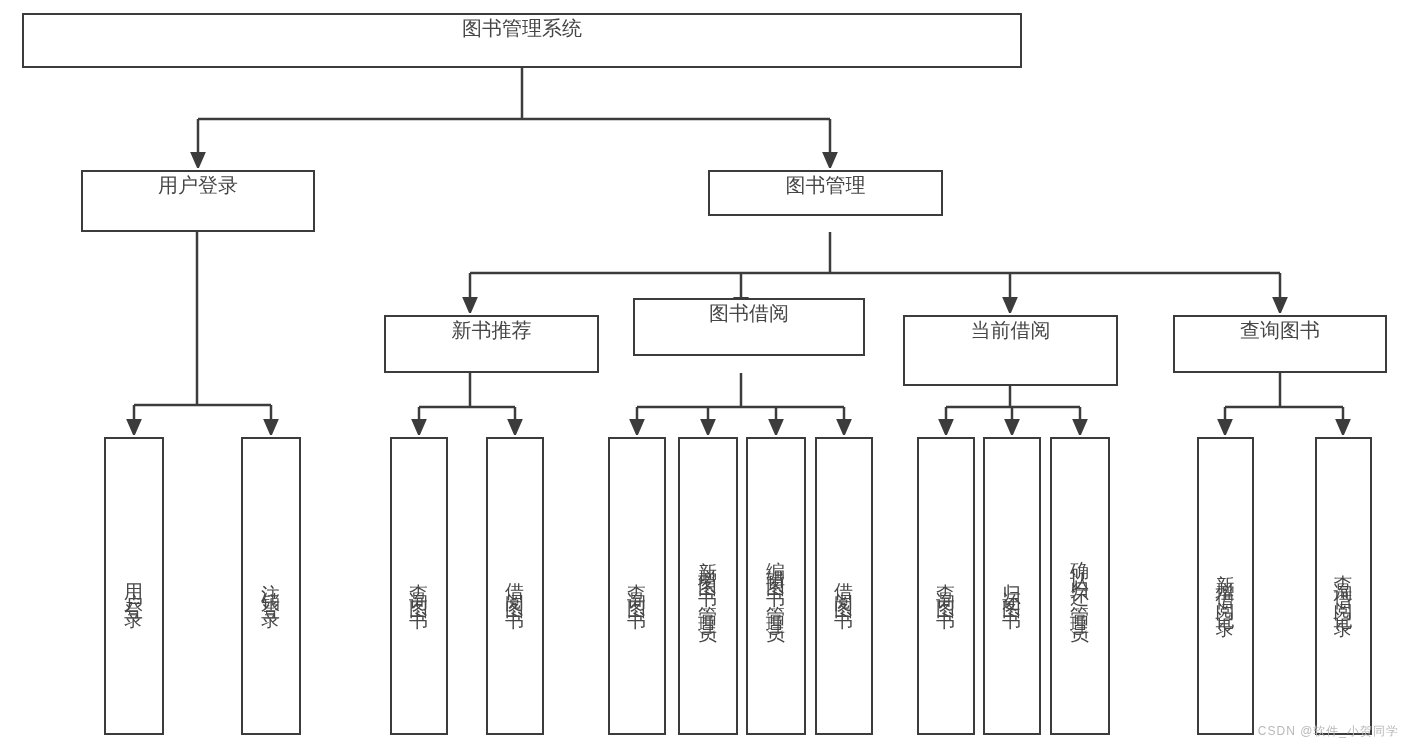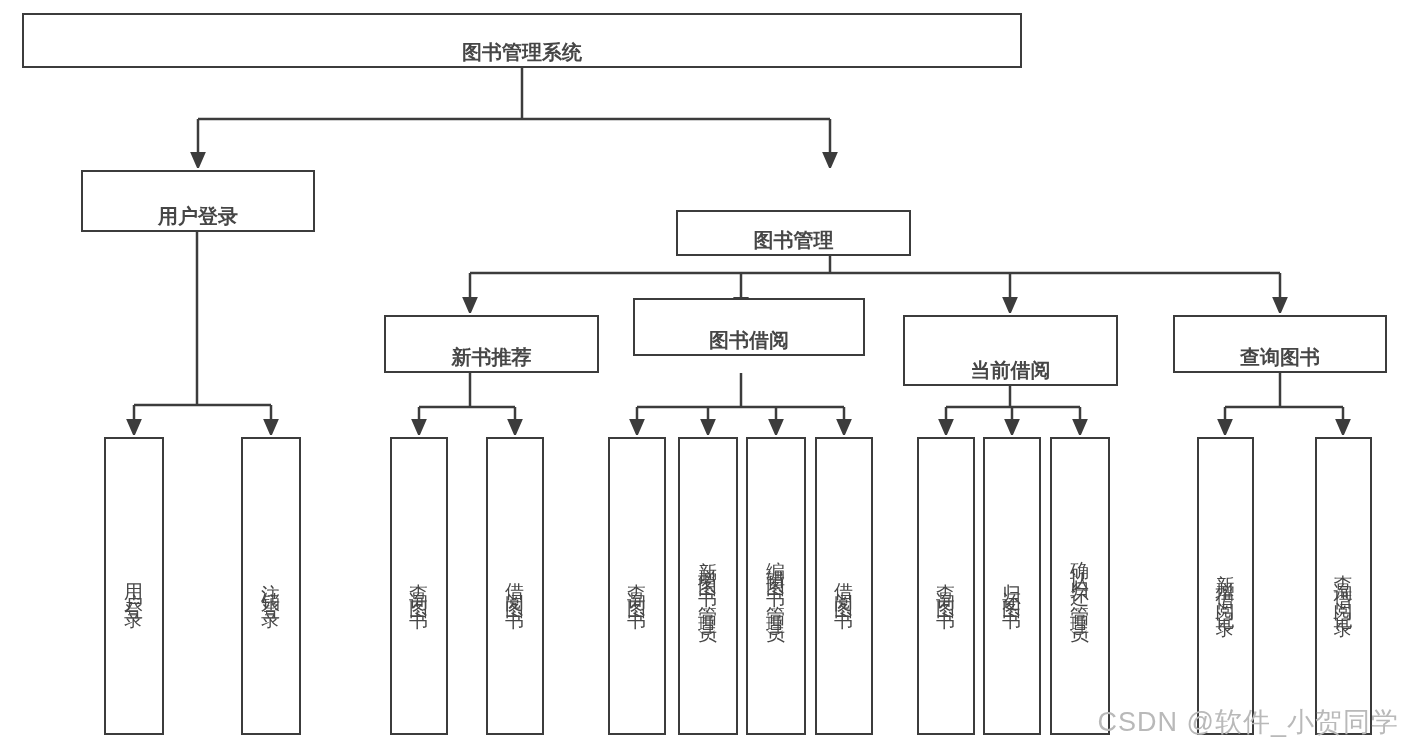--- a/index.html
+++ b/index.html
@@ -16,25 +16,24 @@
     font-family:"Liberation Sans", sans-serif;
     overflow:hidden;
   }
   svg.wires{position:absolute;left:0;top:0;width:1405px;height:747px;}
   svg.wires path{stroke:var(--line);stroke-width:2.5;fill:none;}
   svg.wires .arrowhead{fill:var(--line);}
   .hbox{
     position:absolute;
     border:2.5px solid var(--line);
     background:#fff;
-    display:flex;align-items:flex-end;justify-content:center;
+    display:flex;align-items:flex-start;justify-content:center;
     color:var(--text);
     font-size:20px;
     box-sizing:border-box;
-    font-weight:bold;
   }
   .vbox{
     position:absolute;
     top:437px;height:298px;
     border:2.5px solid var(--line);
     background:#fff;
     display:flex;align-items:center;justify-content:center;
     color:var(--text);
     font-size:19px;
     box-sizing:border-box;
@@ -42,21 +41,21 @@
   .vbox span{
     writing-mode:vertical-rl;
     letter-spacing:9px;
     line-height:1;
     max-height:288px;
   }
   .watermark{
     position:absolute;
     right:6px;bottom:7px;
     color:var(--wm);
-    font-size:27px;
+    font-size:12px;
     letter-spacing:1px;
     white-space:nowrap;
   }
 </style>
 </head>
 <body>
 
 <div class="canvas">
 
   <svg class="wires" viewBox="0 0 1405 747">
@@ -107,21 +106,21 @@
     <path d="M1343 407 V419" marker-end="url(#arrow)"></path>
   </svg>
 
   <div class="hbox" style="left:22px;top:13px;width:1000px;height:55px;">
     <span>图书管理系统</span>
   </div>
 
   <div class="hbox" style="left:81px;top:170px;width:234px;height:62px;">
     <span>用户登录</span>
   </div>
-  <div class="hbox" style="left:676px;top:170px;width:235px;height:46px;margin-top:40px;">
+  <div class="hbox" style="left:708px;top:170px;width:235px;height:46px;">
     <span>图书管理</span>
   </div>
 
   <div class="hbox" style="left:363px;top:315px;width:215px;height:58px;margin-left:21px;">
     <span>新书推荐</span>
   </div>
   <div class="hbox" style="left:633px;top:298px;width:232px;height:58px;">
     <span>图书借阅</span>
   </div>
   <div class="hbox" style="left:903px;top:315px;width:215px;height:71px;">

